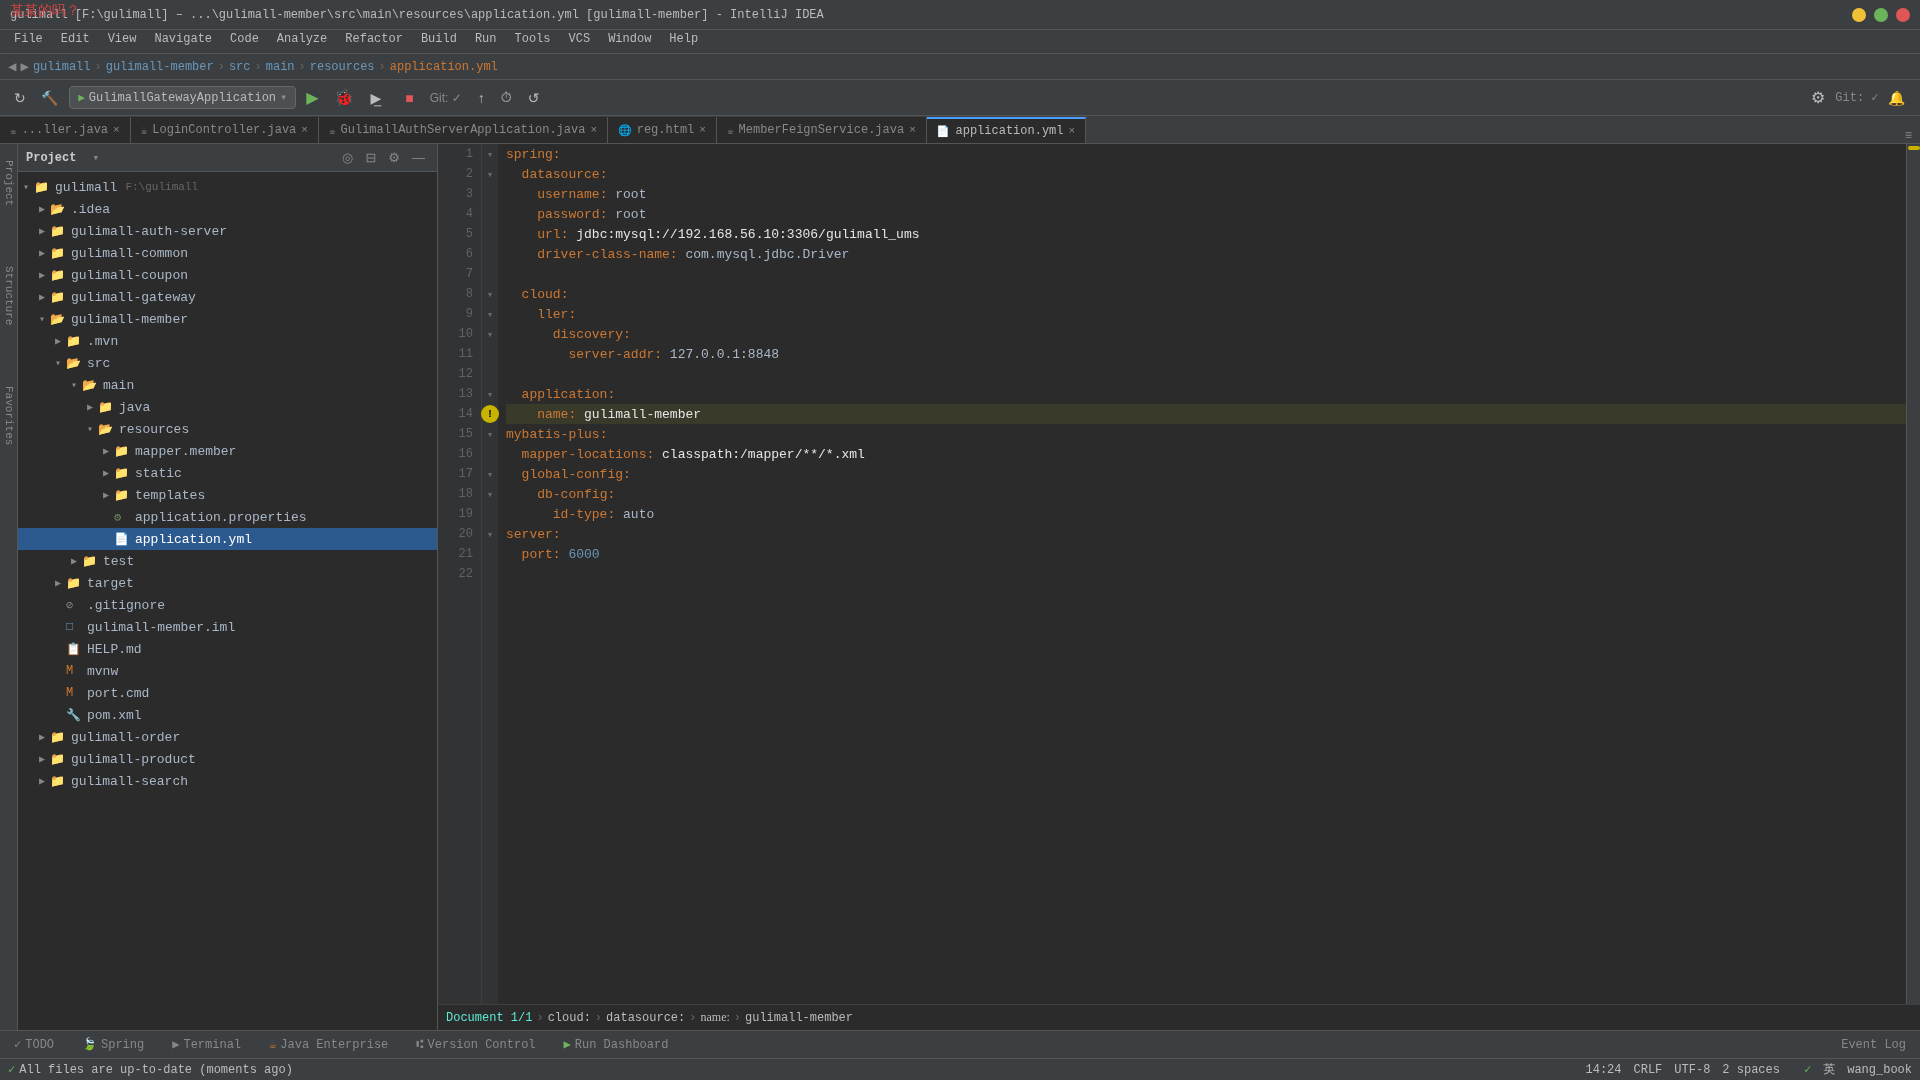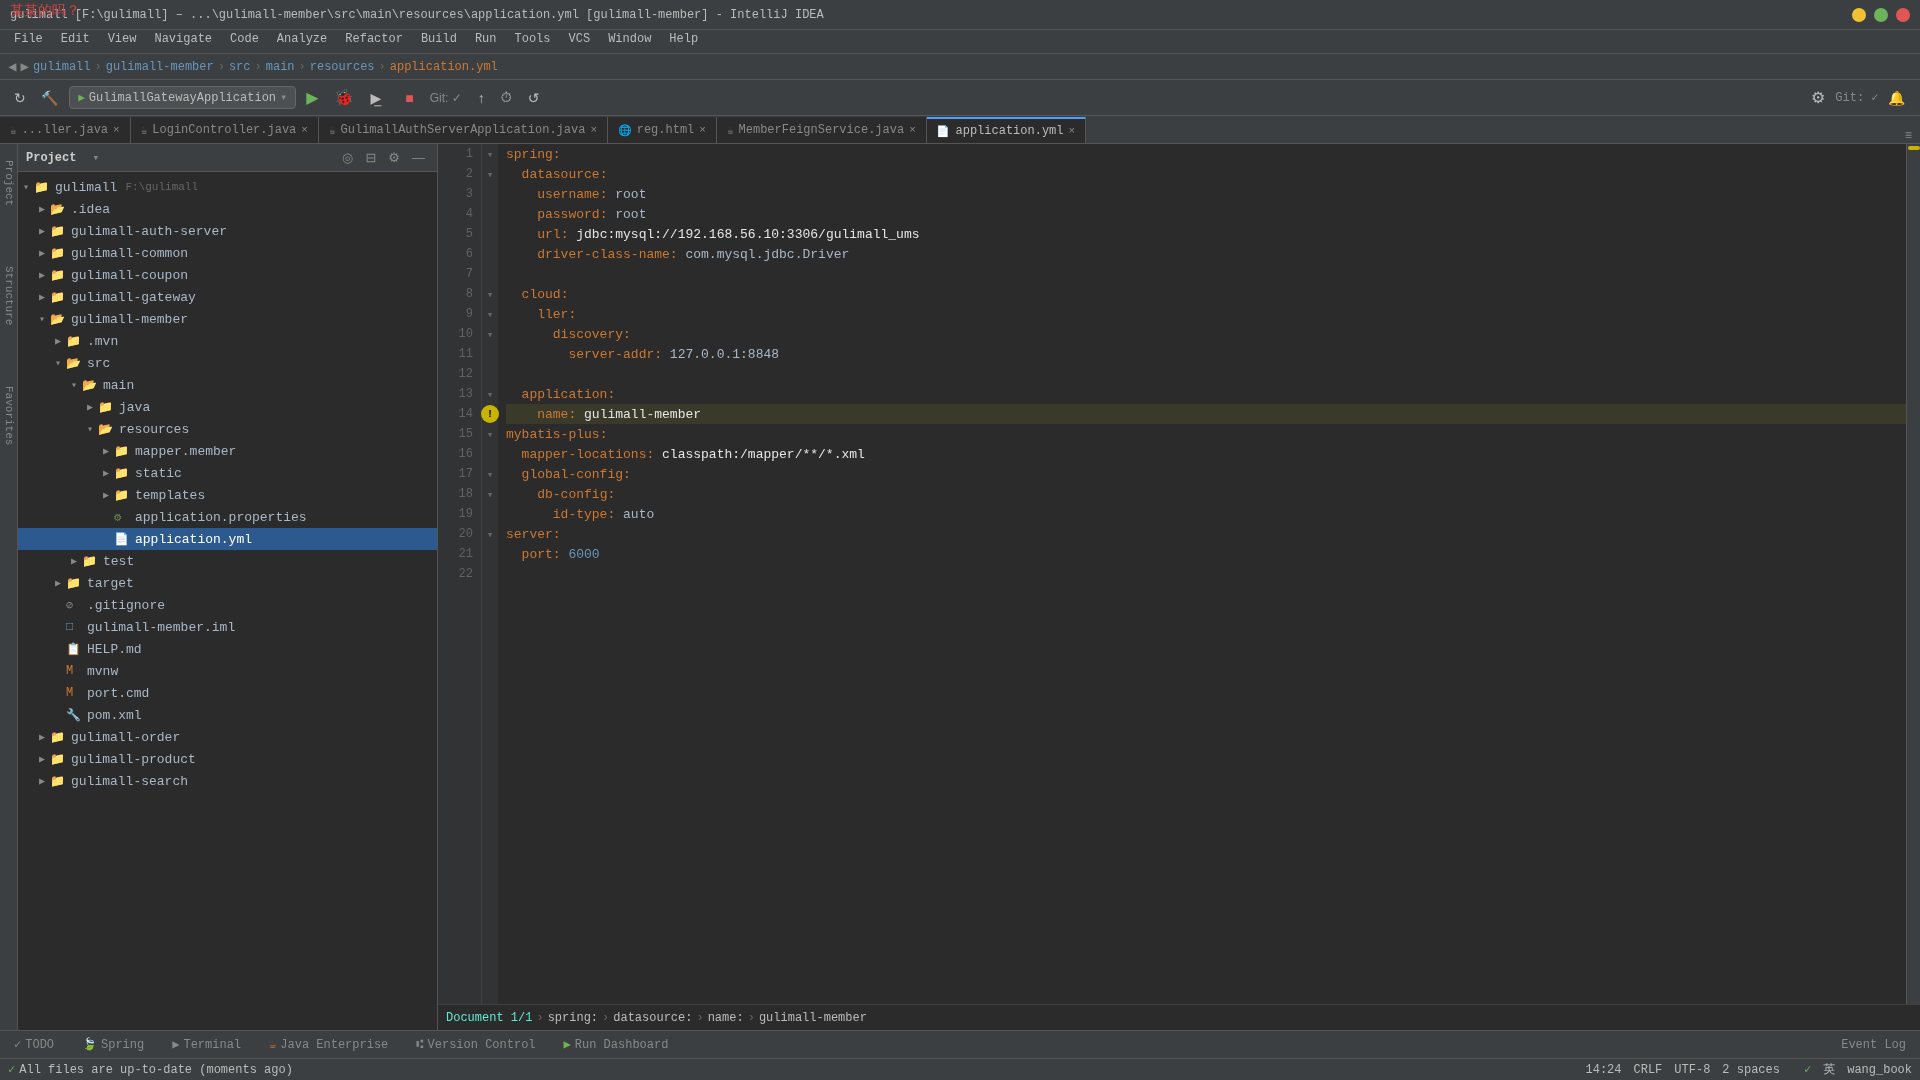--- a/index.html
+++ b/index.html
@@ -912,25 +912,25 @@
 
       <div class="right-gutter">
         <div style="width:12px; height:4px; background:#c8b400; margin: 2px auto; border-radius:2px;"></div>
       </div>
 
     </div>
 
     <div class="breadcrumb-footer">
       <span style="color:#5eead4;">Document 1/1</span>
       <span class="breadcrumb-sep">›</span>
-      <span style="color:#bbb; cursor:pointer;">spring:</span>
+      <span style="color:#bbb; cursor:pointer;">cloud:</span>
       <span class="breadcrumb-sep">›</span>
       <span style="color:#bbb; cursor:pointer;">datasource:</span>
       <span class="breadcrumb-sep">›</span>
-      <span style="color:#bbb; cursor:pointer;">name:</span>
+      <span style="color:#bbb; cursor:pointer;font-family:Liberation Serif, serif;">name:</span>
       <span class="breadcrumb-sep">›</span>
       <span style="color:#bbb;">gulimall-member</span>
     </div>
   </div>
 
 </div>
 
 <div class="bottom-toolbar">
   <div class="bottom-tab">
     <span>✓</span>

